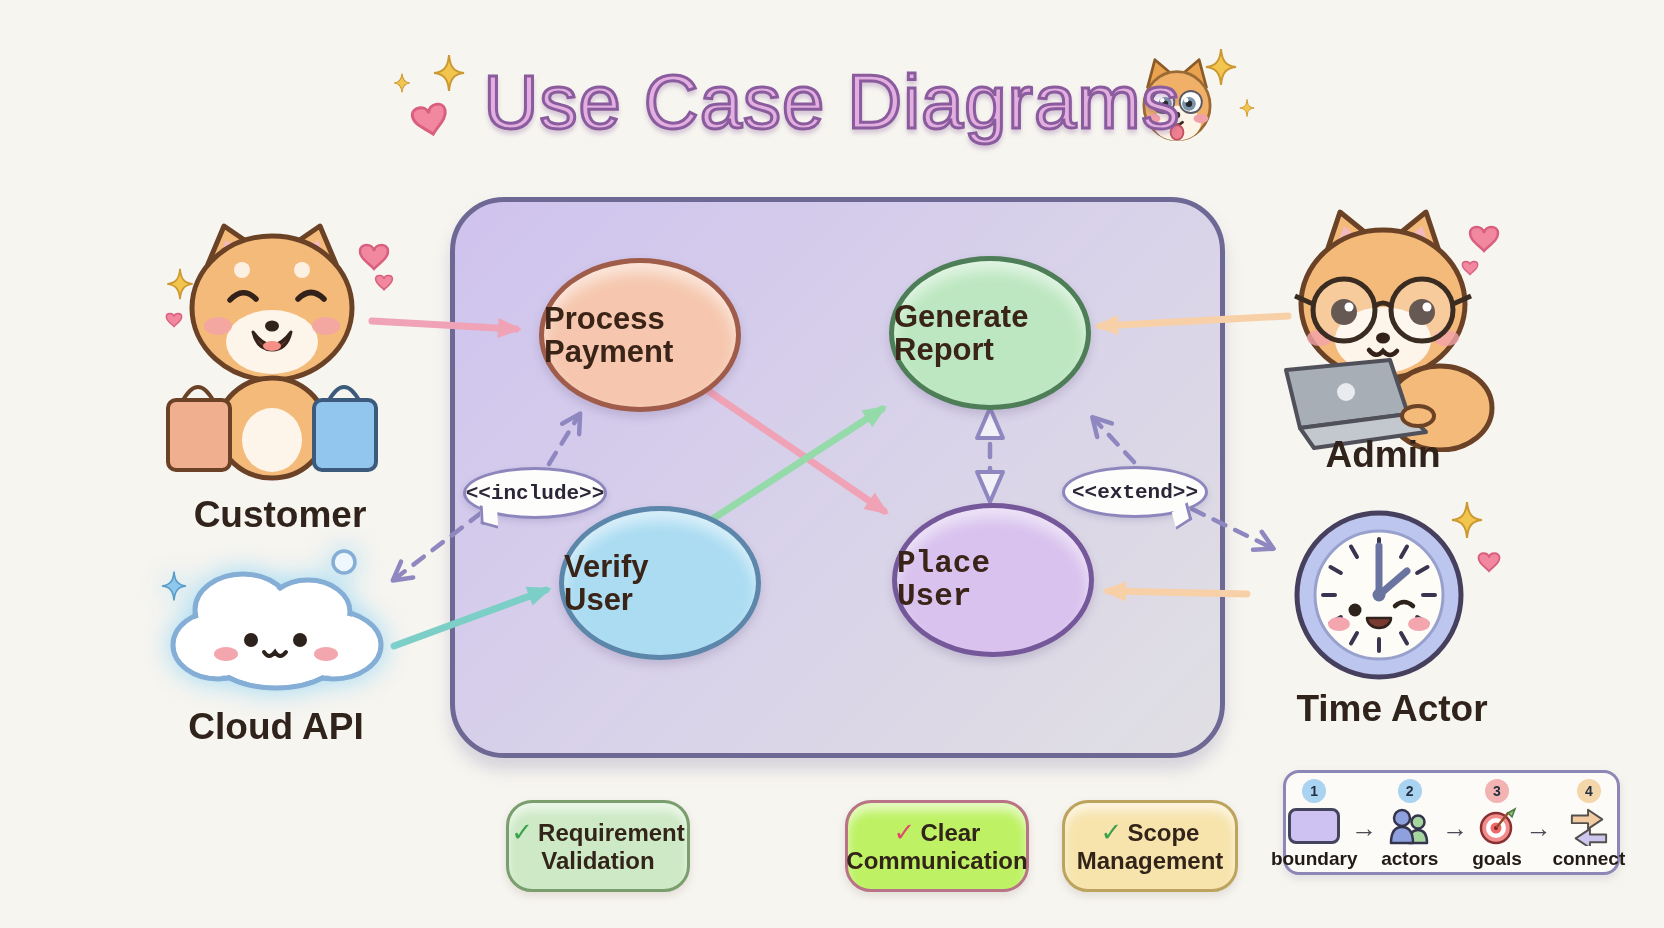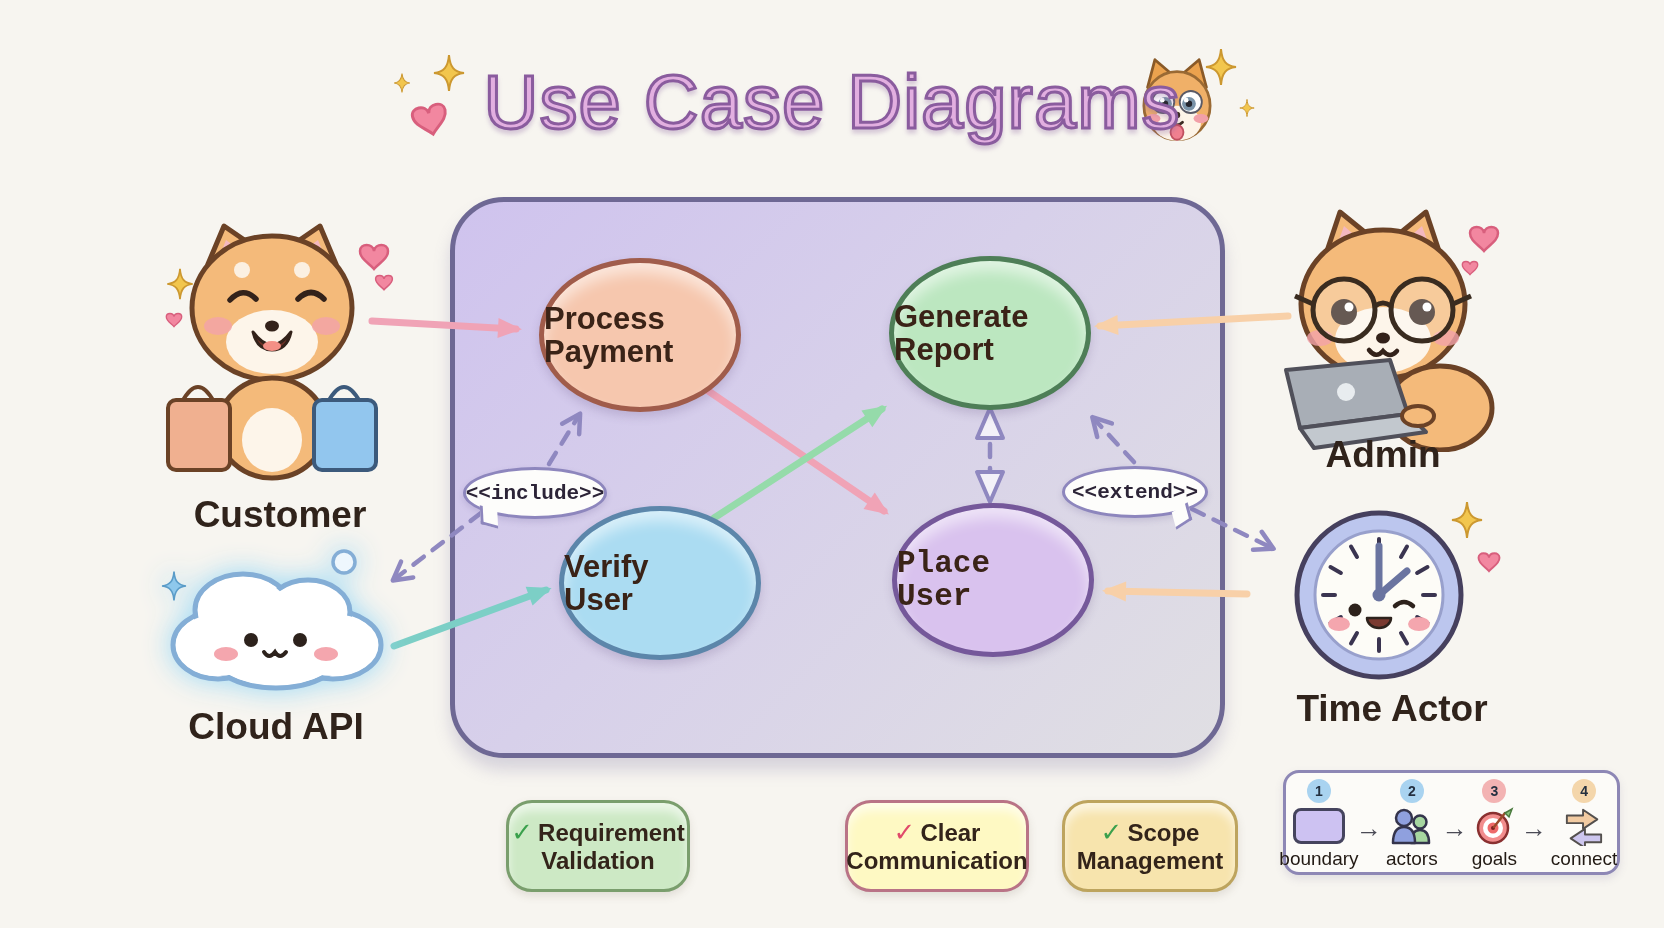--- a/index.html
+++ b/index.html
@@ -47,38 +47,38 @@
   .cloud-glow{filter:drop-shadow(0 0 14px rgba(150,215,245,.95));}
   
   .badge{position:absolute;top:800px;height:86px;border-radius:26px;display:flex;flex-direction:column;
          align-items:center;justify-content:center;font-size:24px;font-weight:800;color:#33241a;
          line-height:1.18;z-index:3;box-shadow:inset 0 8px 10px rgba(255,255,255,.6),0 4px 8px rgba(100,90,70,.15);}
   .badge .chk{font-weight:900;font-size:26px;margin-right:5px;}
   .bdg-green{left:458px;width:178px;background:#cde9c5;border:3px solid #7a9e6d;margin-left:48px;}
   .bdg-green .chk{color:#3aa04c;}
   .bdg-blue{left:664px;width:137px;background:#b9dcf6;border:3px solid #6f94bd;}
   .bdg-blue .chk{color:#2a9aa8;}
-  .bdg-pink{left:845px;width:178px;background:#fef9c3;border:3px solid #b97386;}
+  .bdg-pink{left:845px;width:178px;background:#bef264;border:3px solid #b97386;}
   .bdg-pink .chk{color:#e04a6a;}
   .bdg-yellow{left:1062px;width:170px;background:#f7e4ad;border:3px solid #bda45e;}
   .bdg-yellow .chk{color:#3aa04c;}
   
   .legend{position:absolute;left:1283px;top:770px;width:337px;height:105px;background:#fcfbf8;
           border:3px solid #8d87b5;border-radius:16px;display:flex;align-items:flex-start;
           justify-content:center;gap:4px;z-index:3;padding-top:6px;box-sizing:border-box;
           box-shadow:0 4px 8px rgba(100,95,140,.15);}
   .lg-item{display:flex;flex-direction:column;align-items:center;width:66px;}
   .lg-num{width:24px;height:24px;border-radius:50%;font-size:14px;font-weight:800;color:#243040;
           display:flex;align-items:center;justify-content:center;margin-bottom:2px;}
   .n1,.n2{background:#a9d3f0;}
   .n3{background:#f3b3b3;}
   .n4{background:#f4d6ab;}
   .lg-icon{height:42px;display:flex;align-items:center;justify-content:center;}
   .lg-boundary-swatch{width:46px;height:30px;background:#cdc2f2;border:3px solid #45445e;border-radius:8px;}
-  .lg-label{font-size:19px;font-weight:400;color:#221a14;margin-top:1px;}
+  .lg-label{font-size:19px;font-weight:700;color:#221a14;margin-top:1px;}
   .lg-arrow{font-size:26px;font-weight:800;color:#4a4a55;margin-top:34px;}
 </style>
 </head>
 <body>
 
 <div class="canvas">
 
   <svg class="deco" style="left:432px;top:52px" width="34" height="42" viewBox="-17 -21 34 42">
       <path d="M0,-18 C1,-6 5,-1 15,0 C5,1 1,6 0,18 C-1,6 -5,1 -15,0 C-5,-1 -1,-6 0,-18 Z" fill="#f2c64e" stroke="#cc9830" stroke-width="2"></path>
     </svg>

